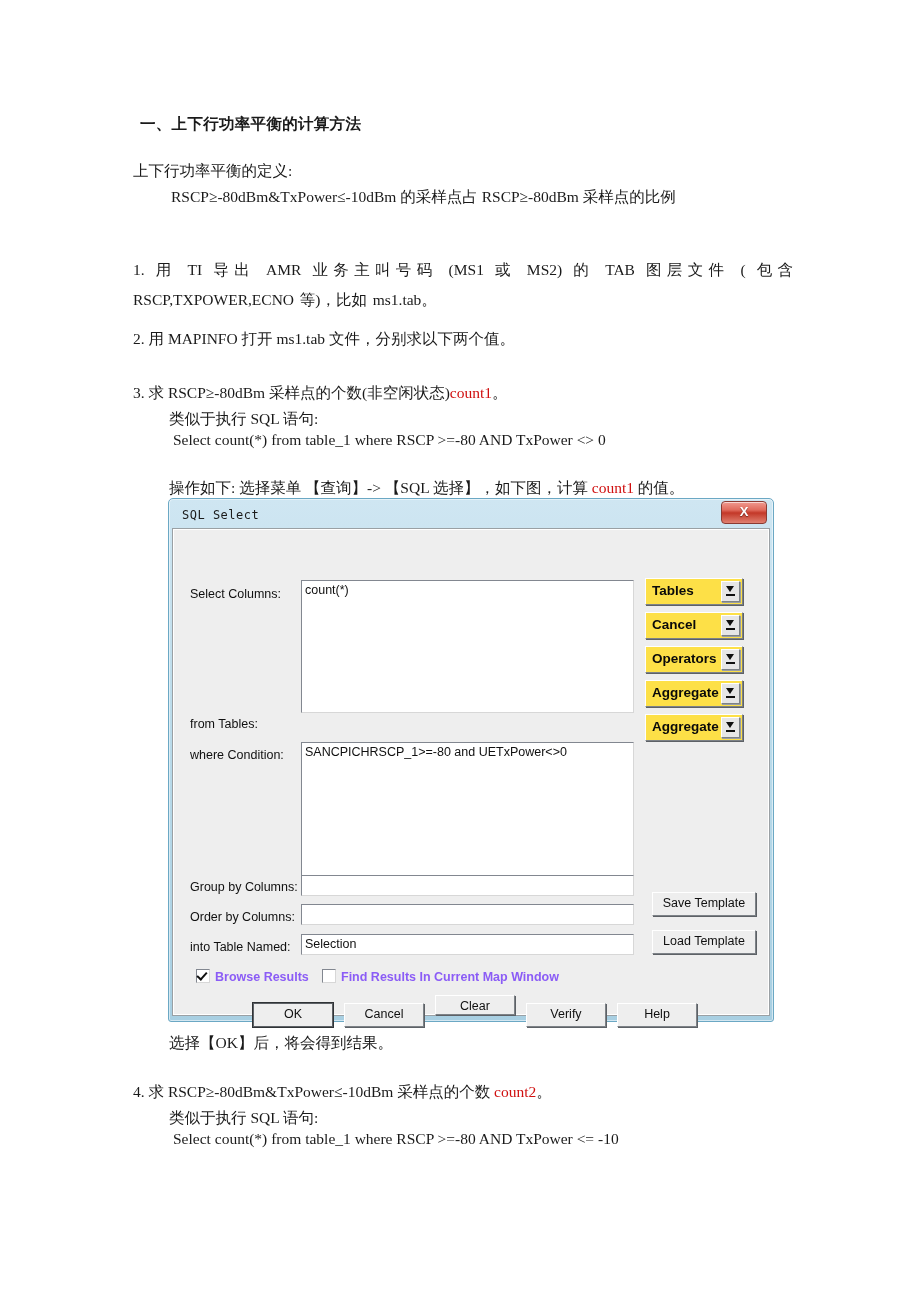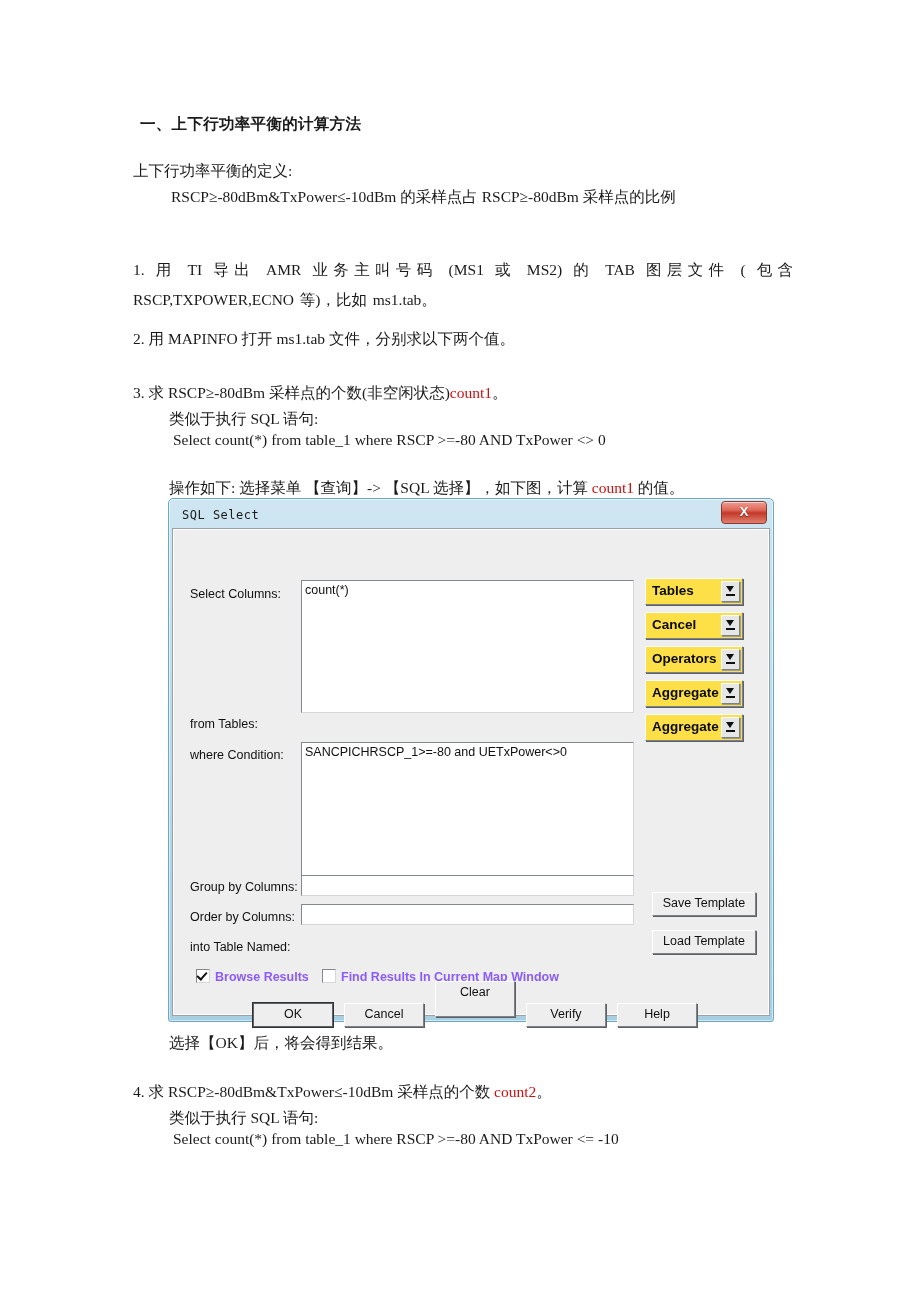--- a/index.html
+++ b/index.html
@@ -308,20 +308,21 @@
     <div class="inp" style="left:127px; top:345px; width:333px; height:21px;"></div>
 
     <div class="fld-label" style="left:16px; top:380px;">
       <span>Order by Columns:</span>
     </div>
     <div class="inp" style="left:127px; top:374px; width:333px; height:21px;"></div>
 
     <div class="fld-label" style="left:16px; top:410px;">
       <span>into Table Named:</span>
     </div>
+    <div class="inp" style="left:127px; top:404px; width:333px; height:21px;">Selection</div>
 
     <div class="dropbtn" style="left:471px; top:48px;">
       <span class="lbl">Tables</span>
       <span class="arrowbox">
           <i class="tri"></i>
           <i class="bar"></i>
         </span>
     </div>
     <div class="dropbtn" style="left:471px; top:82px;">
       <span class="lbl">Cancel</span>
@@ -357,18 +358,18 @@
 
     <div class="chk" style="left:22px; top:437px;">
       <span class="box on"></span><span>Browse Results</span>
     </div>
     <div class="chk" style="left:148px; top:437px;">
       <span class="box"></span><span>Find Results In Current Map Window</span>
     </div>
 
     <div class="btn default" style="left:79px; top:473px; width:80px; height:24px;">OK</div>
     <div class="btn" style="left:170px; top:473px; width:80px; height:24px;">Cancel</div>
-    <div class="btn" style="left:261px; top:451px; width:80px; height:36px;">Clear</div>
+    <div class="btn" style="left:261px; top:465px; width:80px; height:20px;">Clear</div>
     <div class="btn" style="left:352px; top:473px; width:80px; height:24px;">Verify</div>
     <div class="btn" style="left:443px; top:473px; width:80px; height:24px;">Help</div>
 
   </div>
 </div>
 
 </body></html>

